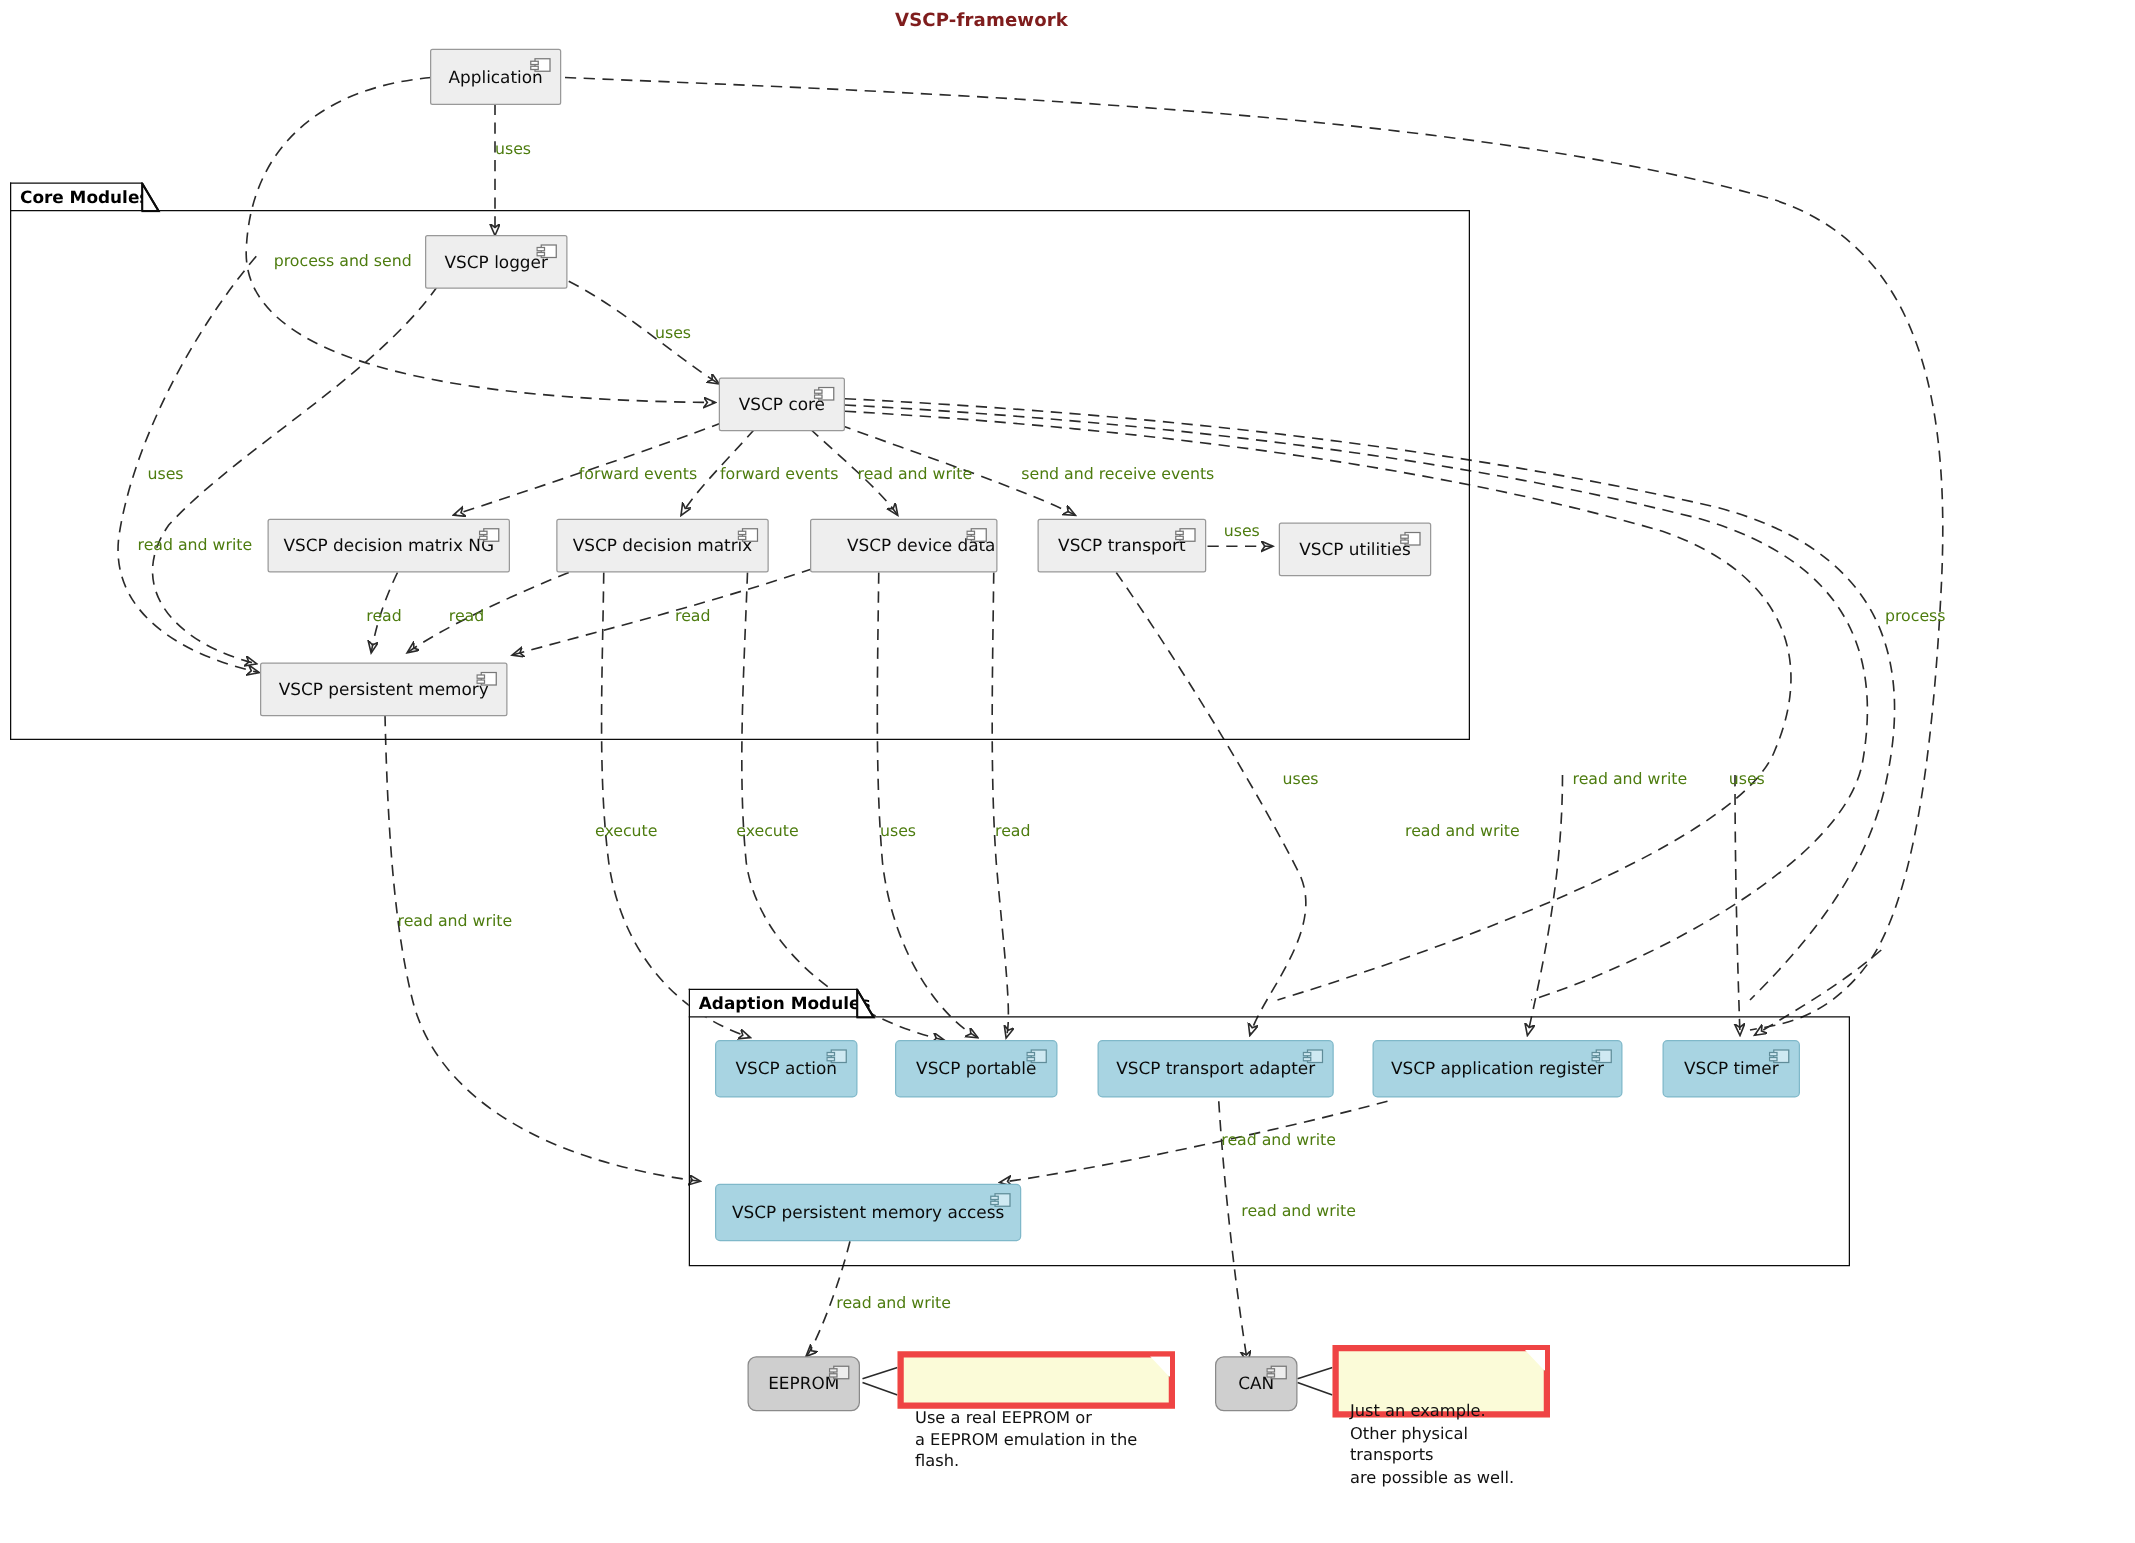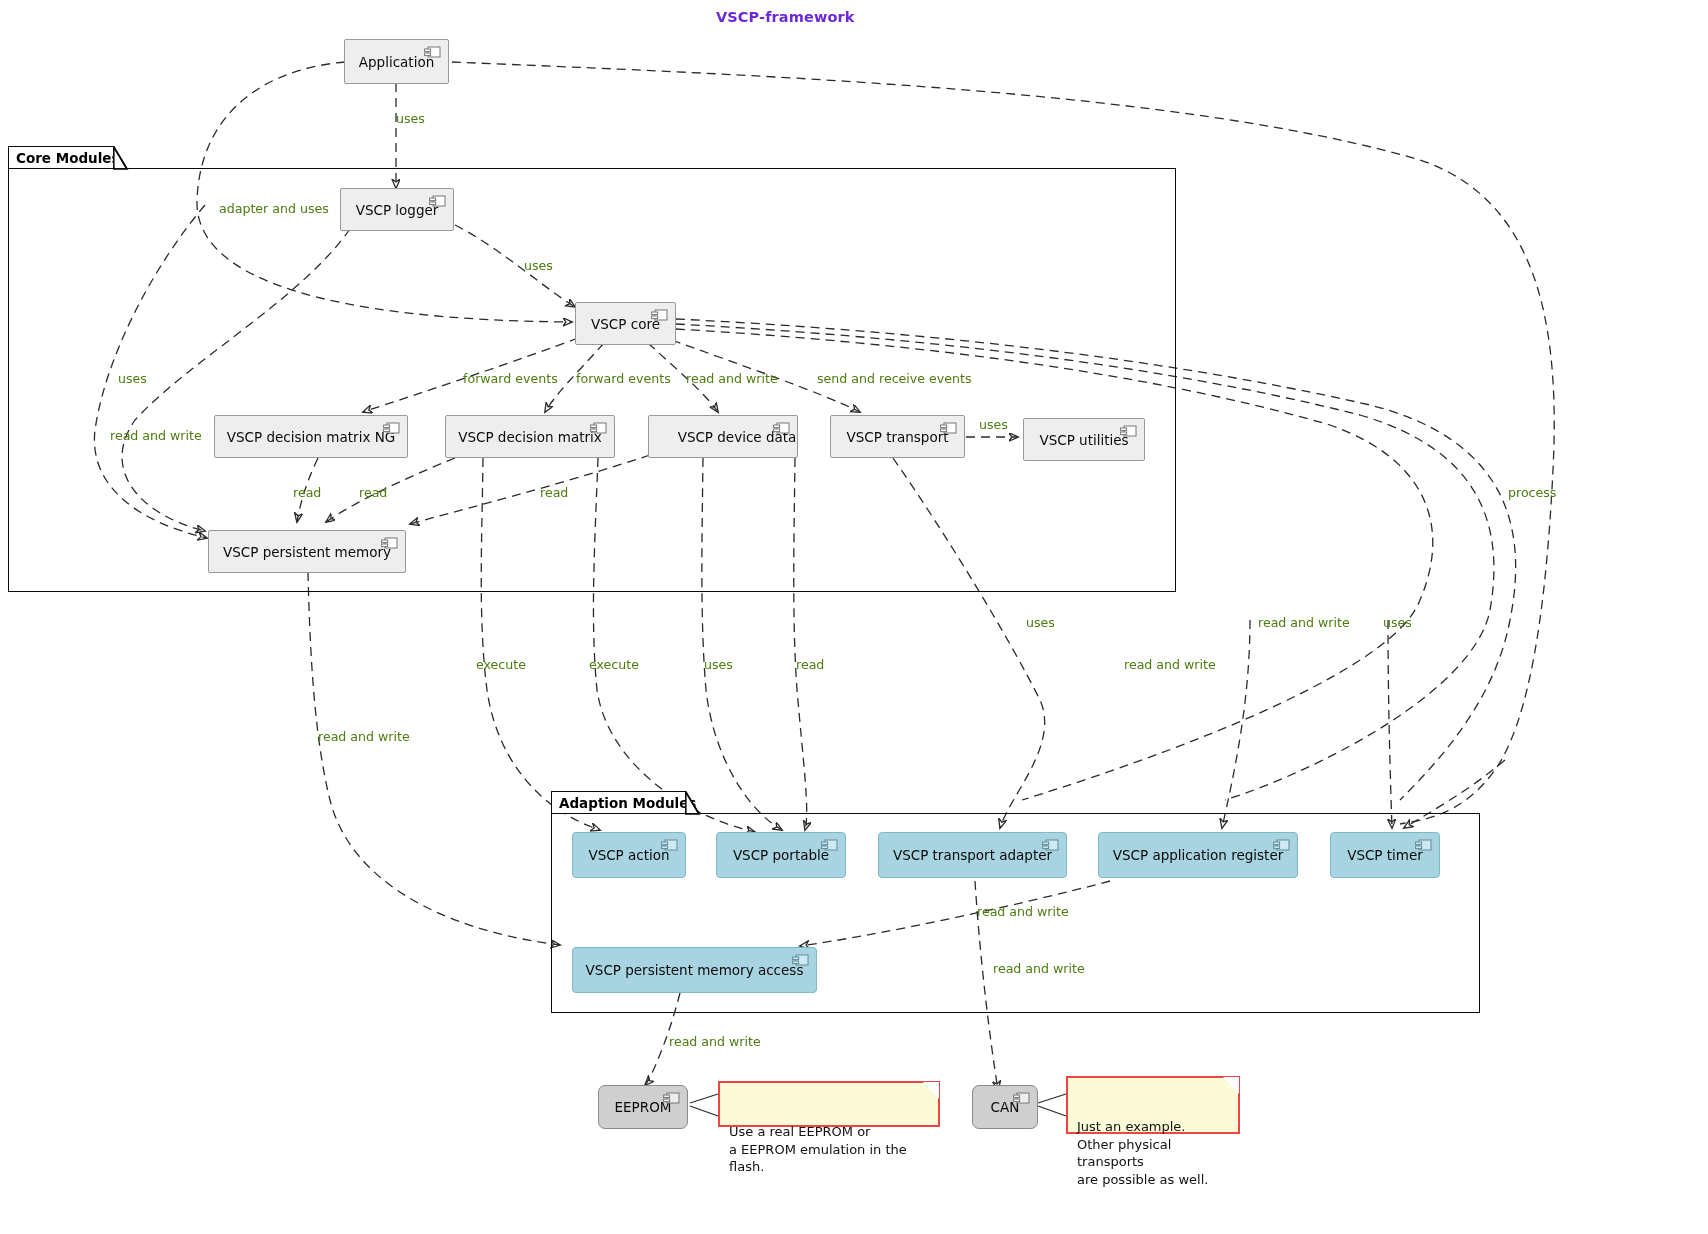--- a/index.html
+++ b/index.html
@@ -1,21 +1,21 @@
 <!DOCTYPE html>
 <html><head>
 <meta charset="utf-8">
 <style>
   html,body{margin:0;padding:0;background:#ffffff;}
   body{font-family:"DejaVu Sans","Liberation Sans",sans-serif;}
   #canvas{position:relative;width:1708px;height:1234px;overflow:hidden;background:#fff;}
 
   
   .diagram-title{
-    position:absolute;font-size:14.5px;font-weight:bold;color:#6d28d9;
+    position:absolute;font-size:14.5px;font-weight:bold;color:#7f1d1d;
     white-space:nowrap;letter-spacing:.1px;
   }
 
   
   .pkg{position:absolute;}
   .pkg .pkg-body{
     position:absolute;left:0;box-sizing:border-box;
     border:1.6px solid #0b0b0b;background:transparent;
   }
   .pkg .pkg-tab{
@@ -36,21 +36,21 @@
   .comp.core{background:#eeeeee;border-color:#999;}
   .comp.adaption{background:#a8d4e2;border-color:#7fb8c9;border-radius:4px;justify-content:center;}
   .comp.external{background:#cfcfcf;border-color:#8a8a8a;border-radius:7px;}
   .comp .cicon{
     position:absolute;right:7px;top:6px;width:17px;height:13px;
   }
 
   
   .note{
     position:absolute;box-sizing:border-box;
-    background:#fbfbd8;border:2px solid #ef4444;
+    background:#fbfbd8;border:5px solid #ef4444;
     font-size:13px;line-height:1.35;color:#111;
     padding:5px 9px 5px 9px;white-space:pre-line;
   }
   .note .fold2{
     position:absolute;right:-1px;top:-1px;width:16px;height:16px;
     background:#fff;
     clip-path:polygon(0 0,100% 0,100% 100%);
     border-bottom:1px solid #9a9a6a;
   }
 
@@ -324,21 +324,21 @@
 
   <div class="note" style="left:1066px;top:1076px;width:174px;height:58px;">
     <div class="fold2"></div>
     <span>Just an example.
 Other physical transports
 are possible as well.</span>
   </div>
 
   <div class="elabel" style="left:396px;top:111px;">uses</div>
 
-  <div class="elabel" style="left:219px;top:201px;">adapter and uses</div>
+  <div class="elabel" style="left:219px;top:201px;">process and send</div>
 
   <div class="elabel" style="left:524px;top:258px;">uses</div>
 
   <div class="elabel" style="left:118px;top:371px;">uses</div>
 
   <div class="elabel" style="left:110px;top:428px;">read and write</div>
 
   <div class="elabel" style="left:463px;top:371px;">forward events</div>
 
   <div class="elabel" style="left:576px;top:371px;">forward events</div>

